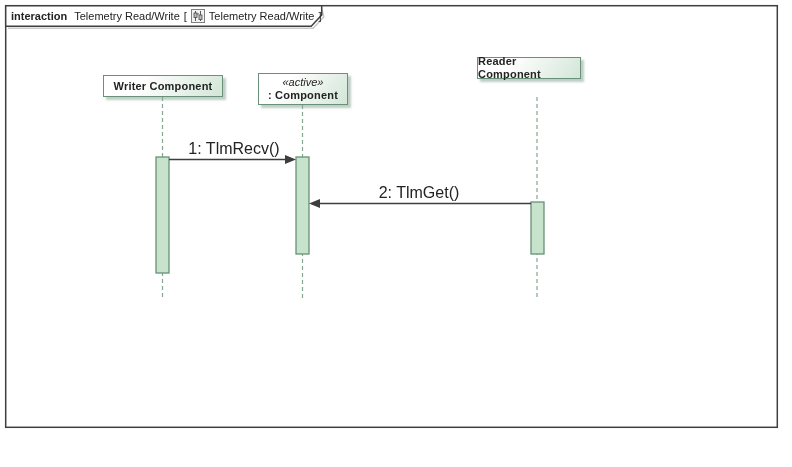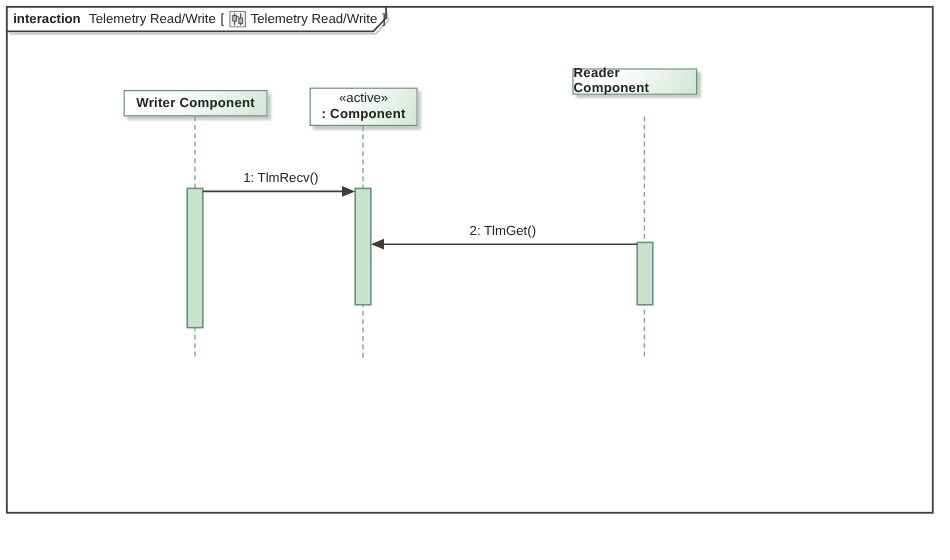--- a/index.html
+++ b/index.html
@@ -13,22 +13,22 @@
   .frame-title .nm{margin-right:4px;}
   .frame-title .br{margin-right:4px;}
   .frame-title .icon{margin-right:4px;display:inline-flex;align-items:center;}
   .node{position:absolute;z-index:2;box-sizing:border-box;
        border:1px solid var(--node-border,#69917a);
        background:linear-gradient(125deg,var(--node-fill-start,#ffffff) 30%,var(--node-fill-end,#d3e6d7) 100%);
        box-shadow:3px 3px 2px var(--node-shadow,rgba(141,166,151,0.55));
        display:flex;flex-direction:column;align-items:center;justify-content:center;
        font-size:11px;line-height:13px;}
   .node .name{font-weight:bold;letter-spacing:.2px;}
-  .node .stereo{font-weight:normal;}
-  .msg-label{position:absolute;z-index:2;font-size:11px;line-height:12px;
+  .node .stereo{font-weight:normal;font-style:italic;}
+  .msg-label{position:absolute;z-index:2;font-size:16px;line-height:12px;
        transform:translateX(-50%);white-space:pre;}
 </style>
 </head>
 <body>
 
 <div id="canvas">
 
   <svg class="layer" width="792" height="467" viewBox="0 0 792 467">
 
     <rect x="5.7" y="5.7" width="771.6" height="421.6" fill="none" style="stroke:var(--frame-stroke);" stroke-width="1.5"></rect>

